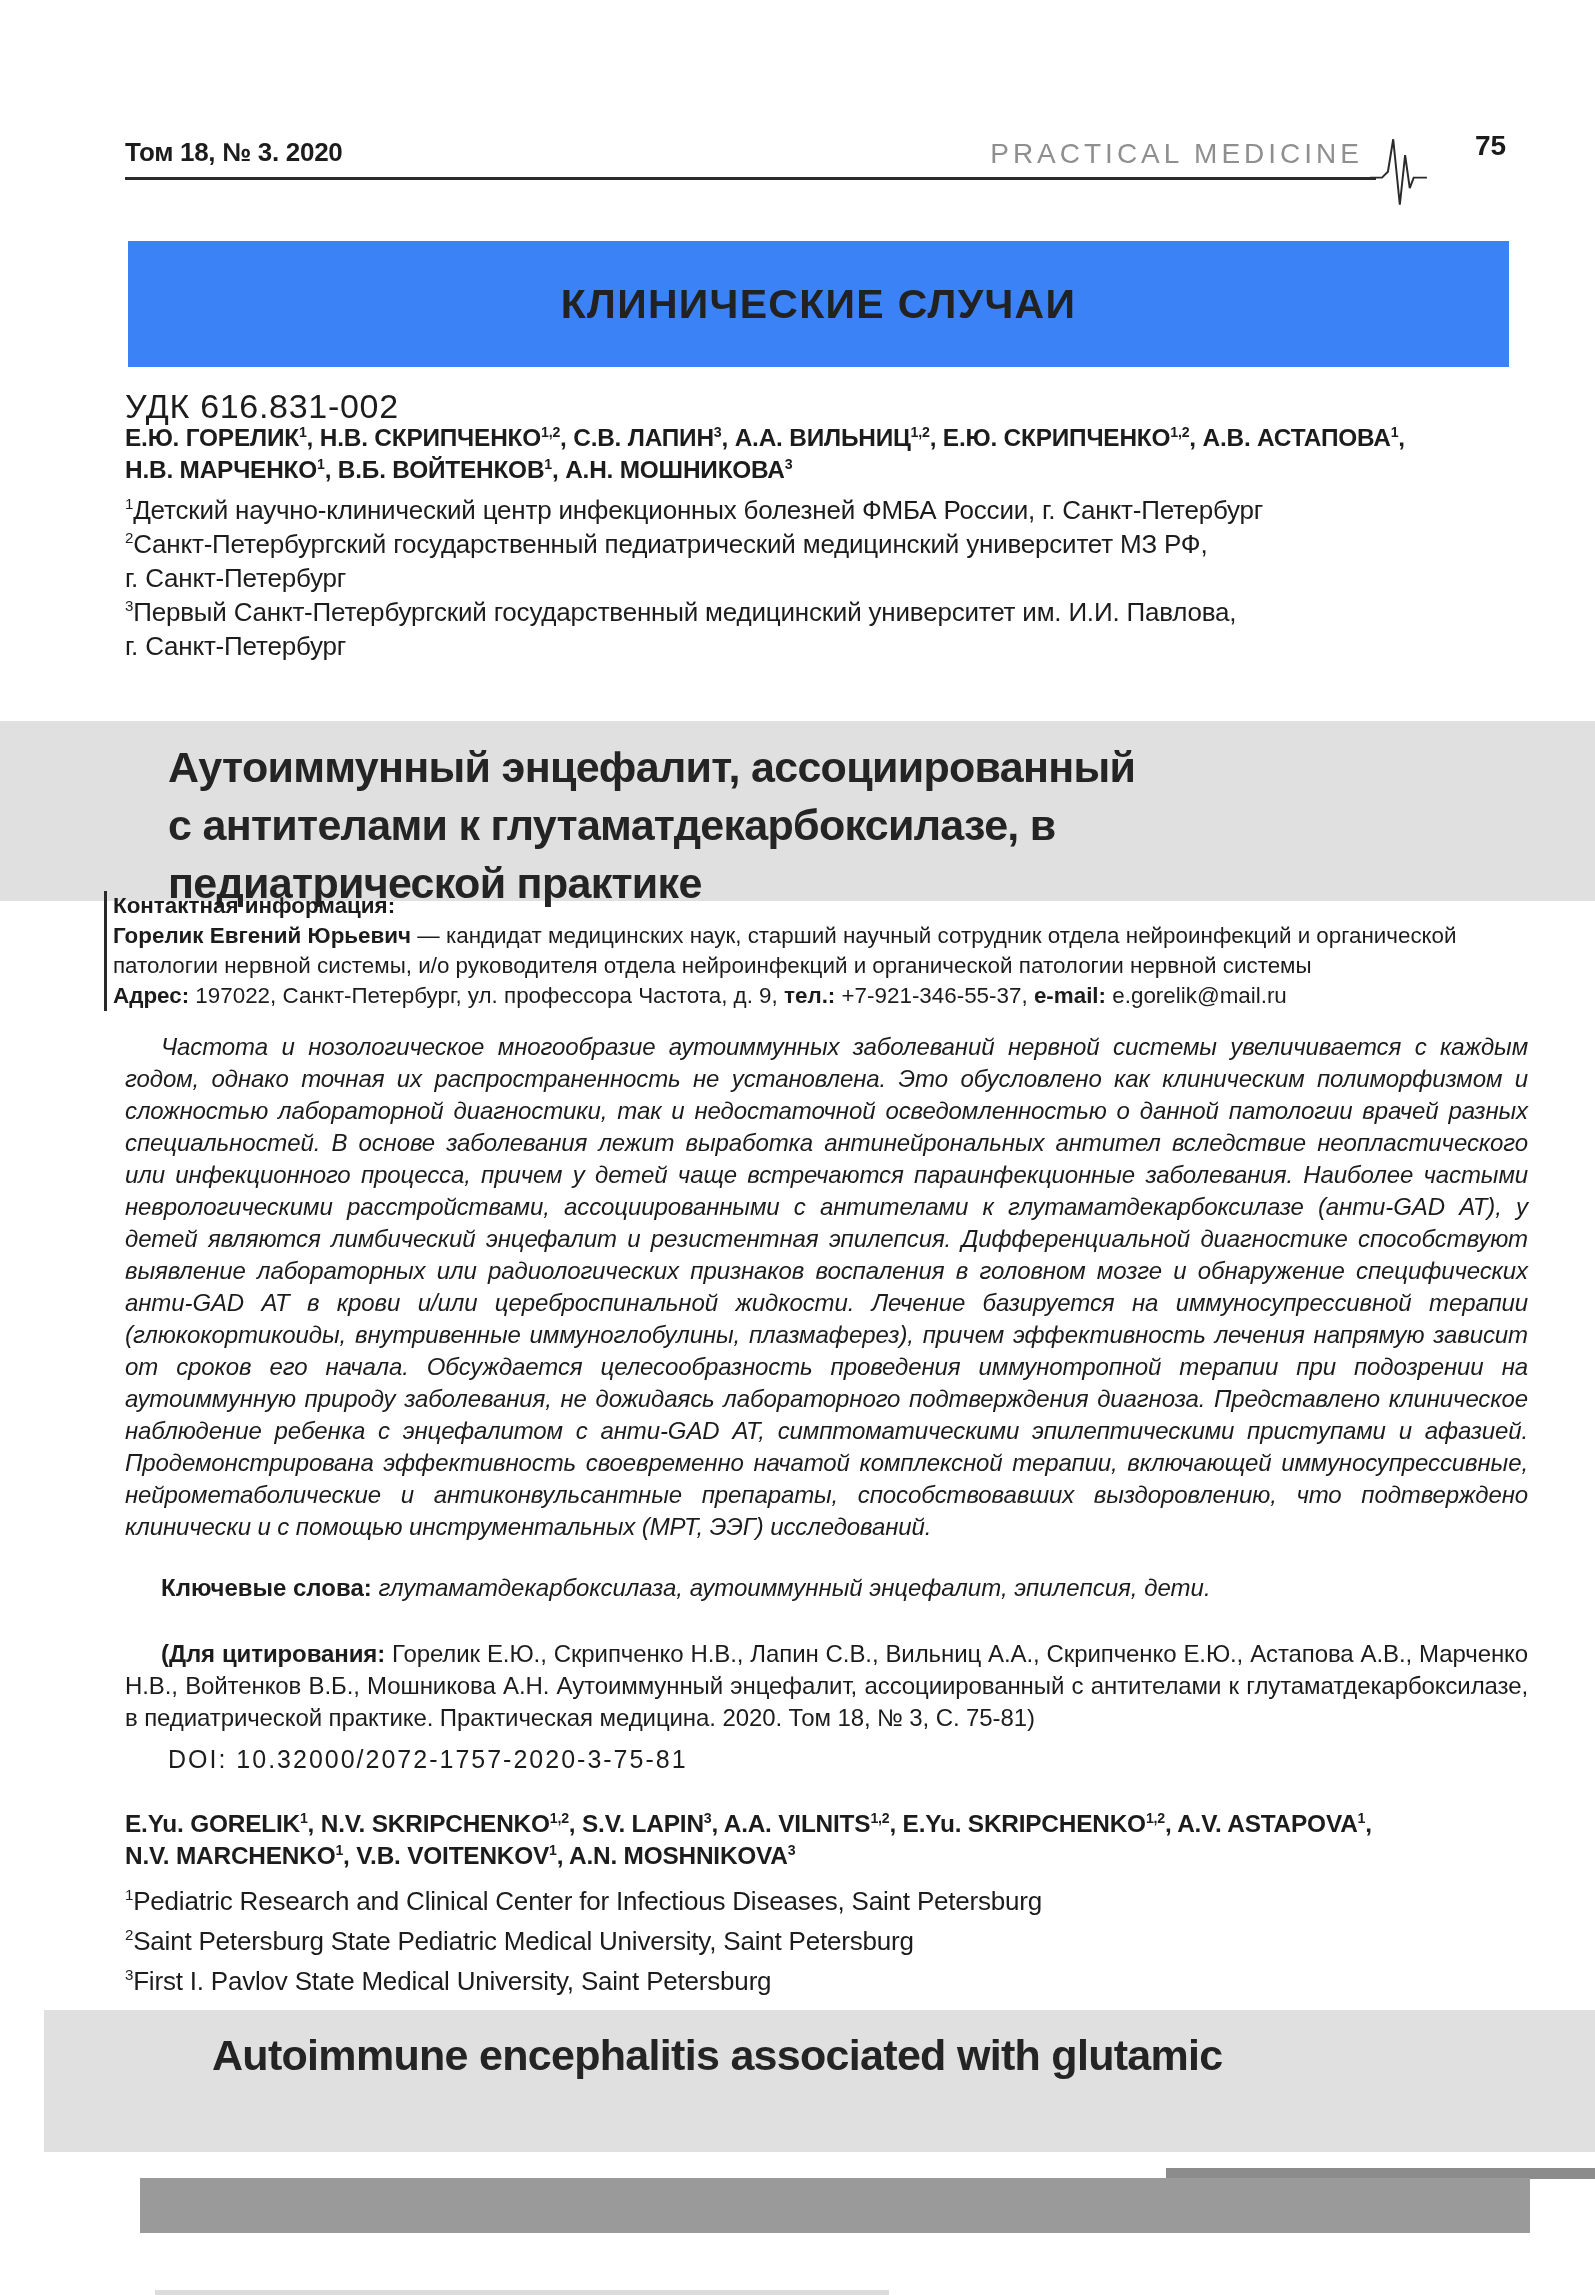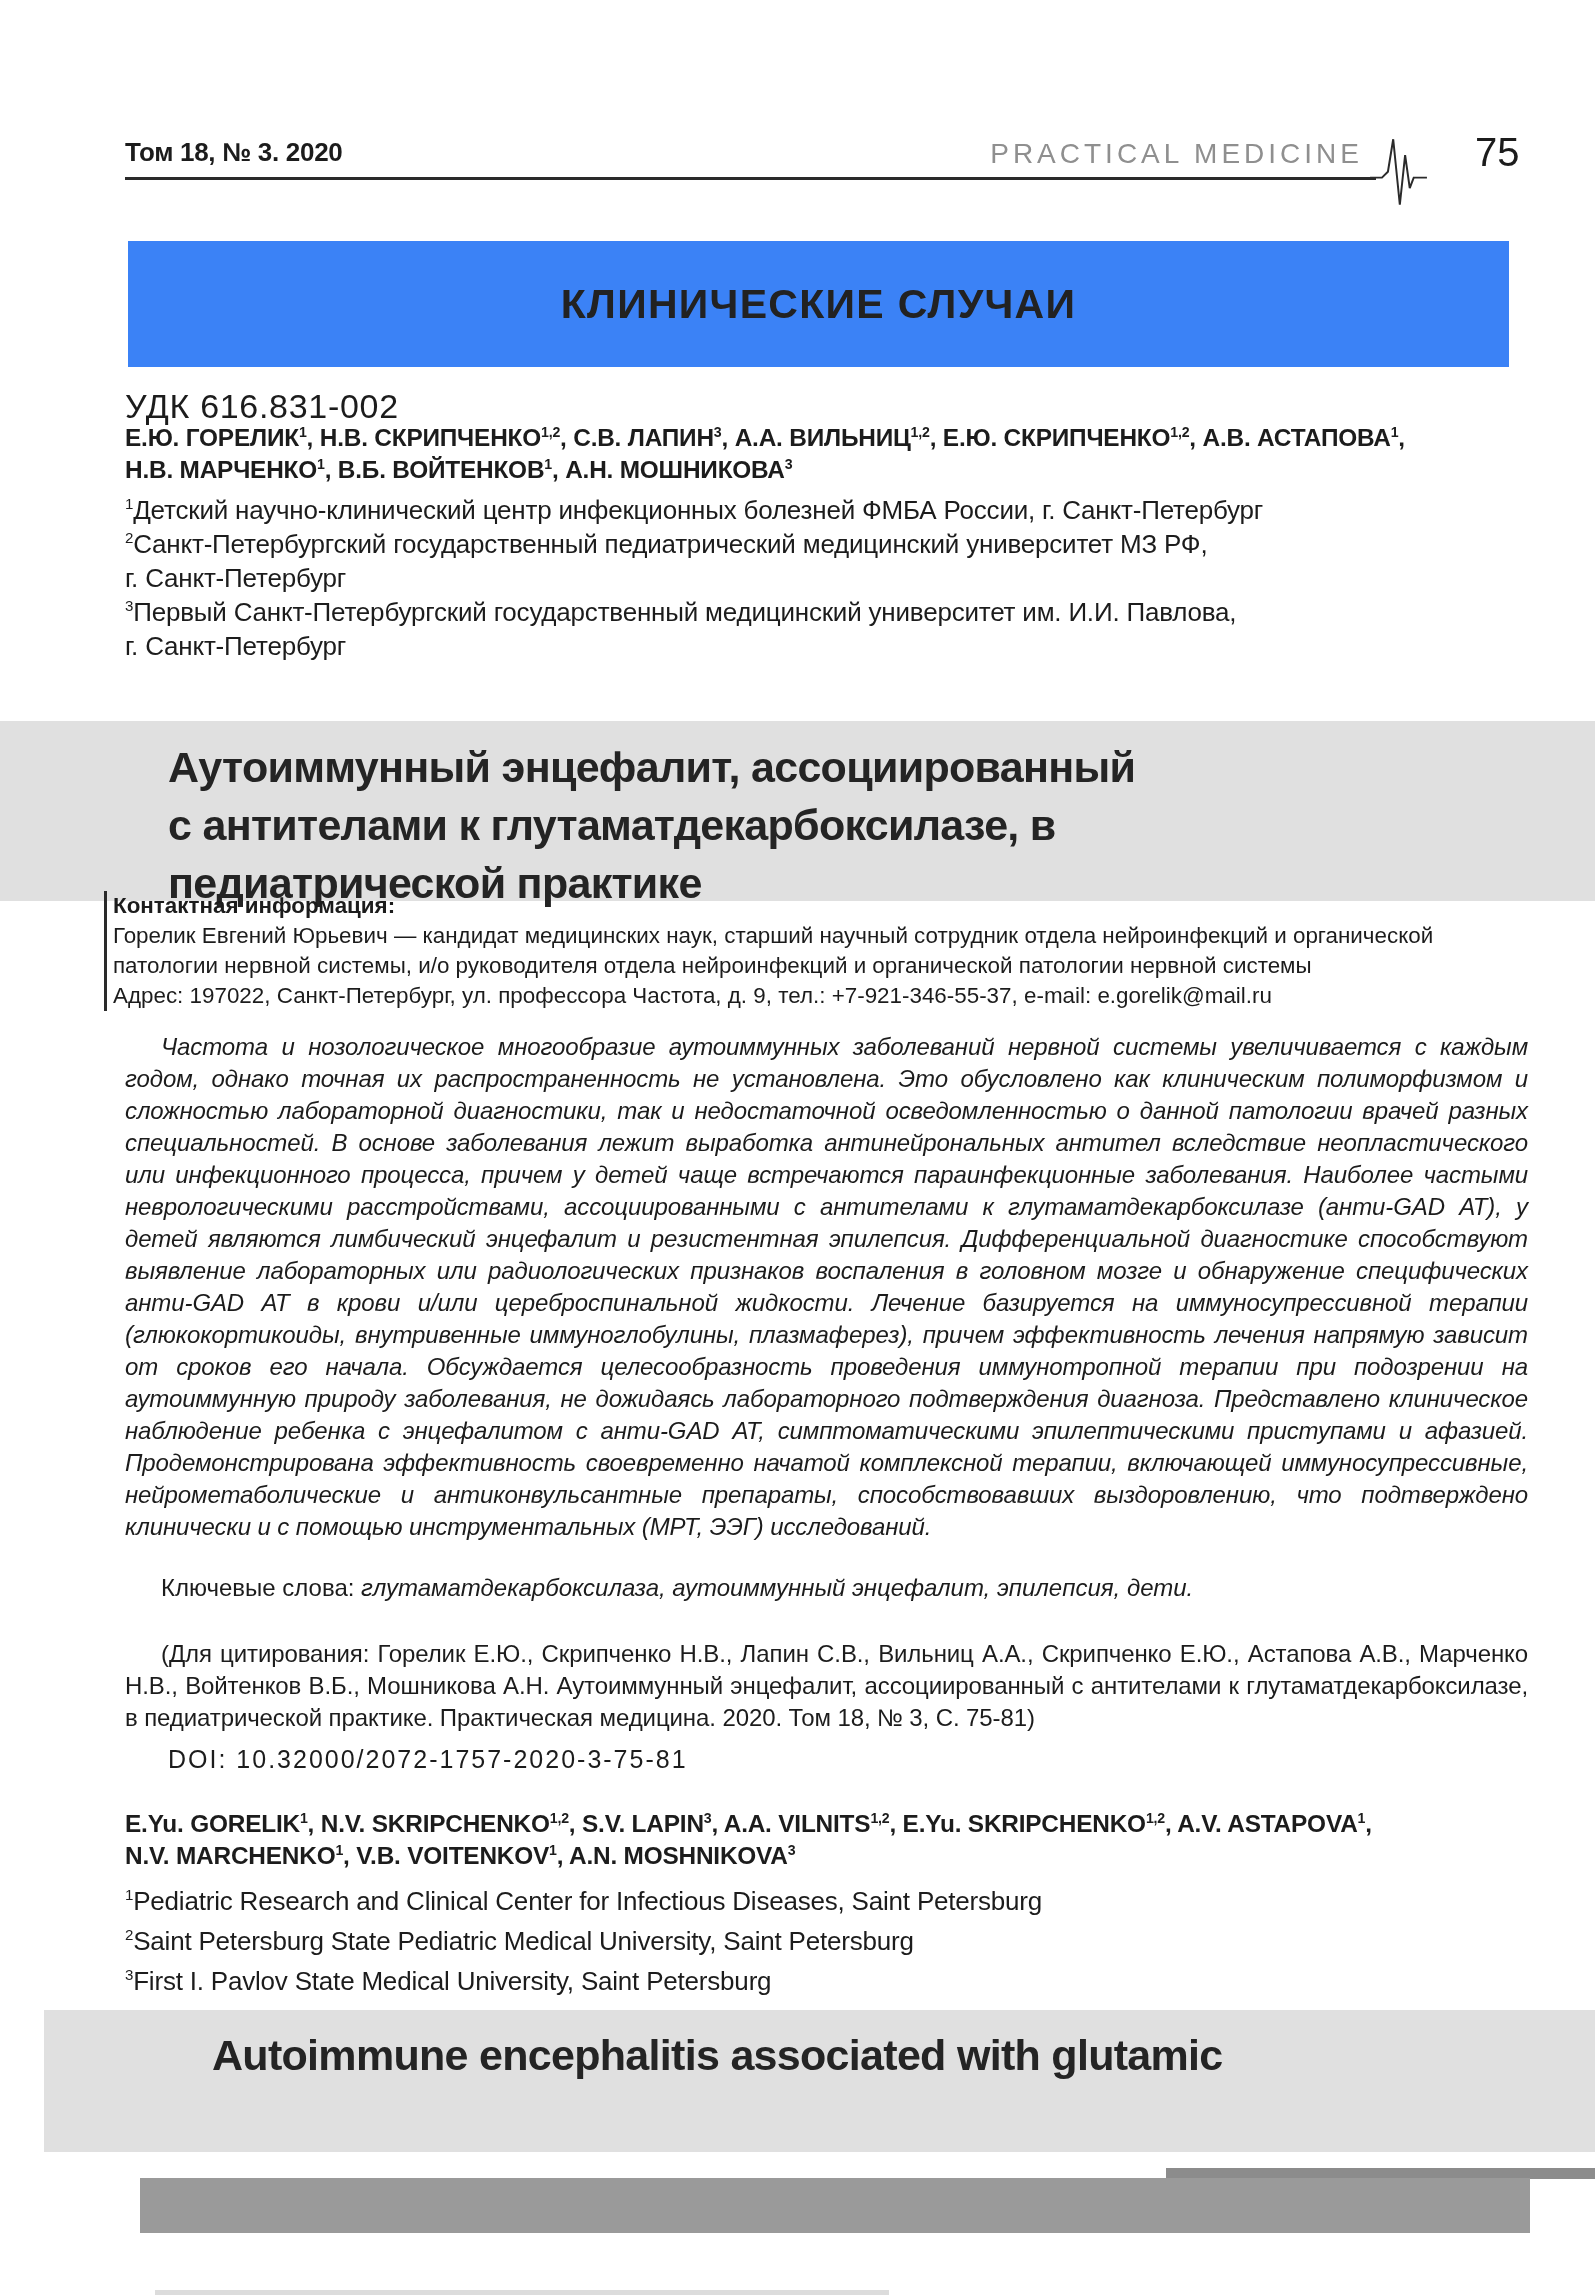--- a/index.html
+++ b/index.html
@@ -5,27 +5,27 @@
   html,body{margin:0;padding:0;background:#ffffff;}
   .page{
     position:relative;
     width:1595px;height:2295px;
     background:#ffffff;
     font-family:"Liberation Sans",sans-serif;
     color:#1c1c1c;
     overflow:hidden;
   }
   sup{font-size:58%;line-height:0;vertical-align:super;}
-  .b{font-weight:normal;}
+  .b{font-weight:bold;}
   .i{font-style:italic;}
 
   
   .vol{position:absolute;left:125px;top:137px;font-size:26px;font-weight:bold;letter-spacing:-0.3px;}
   .journal{position:absolute;right:232px;top:138px;font-size:28px;color:#8f8f8f;letter-spacing:4px;font-weight:normal;}
-  .pageno{position:absolute;left:1475px;top:130px;font-size:40px;font-weight:normal;}
+  .pageno{position:absolute;left:1475px;top:130px;font-size:28px;font-weight:bold;}
   .rule{position:absolute;left:125px;top:177px;width:1251px;height:2.6px;background:#2a2a2a;}
   .ecg{position:absolute;left:1370px;top:130px;}
 
   
   .section-banner{
     position:absolute;left:128px;top:241px;width:1381px;height:126px;
     background:#3b82f6;display:flex;align-items:center;justify-content:center;
   }
   .section-banner span{font-size:41px;font-weight:bold;letter-spacing:1.3px;color:#222;}
 

